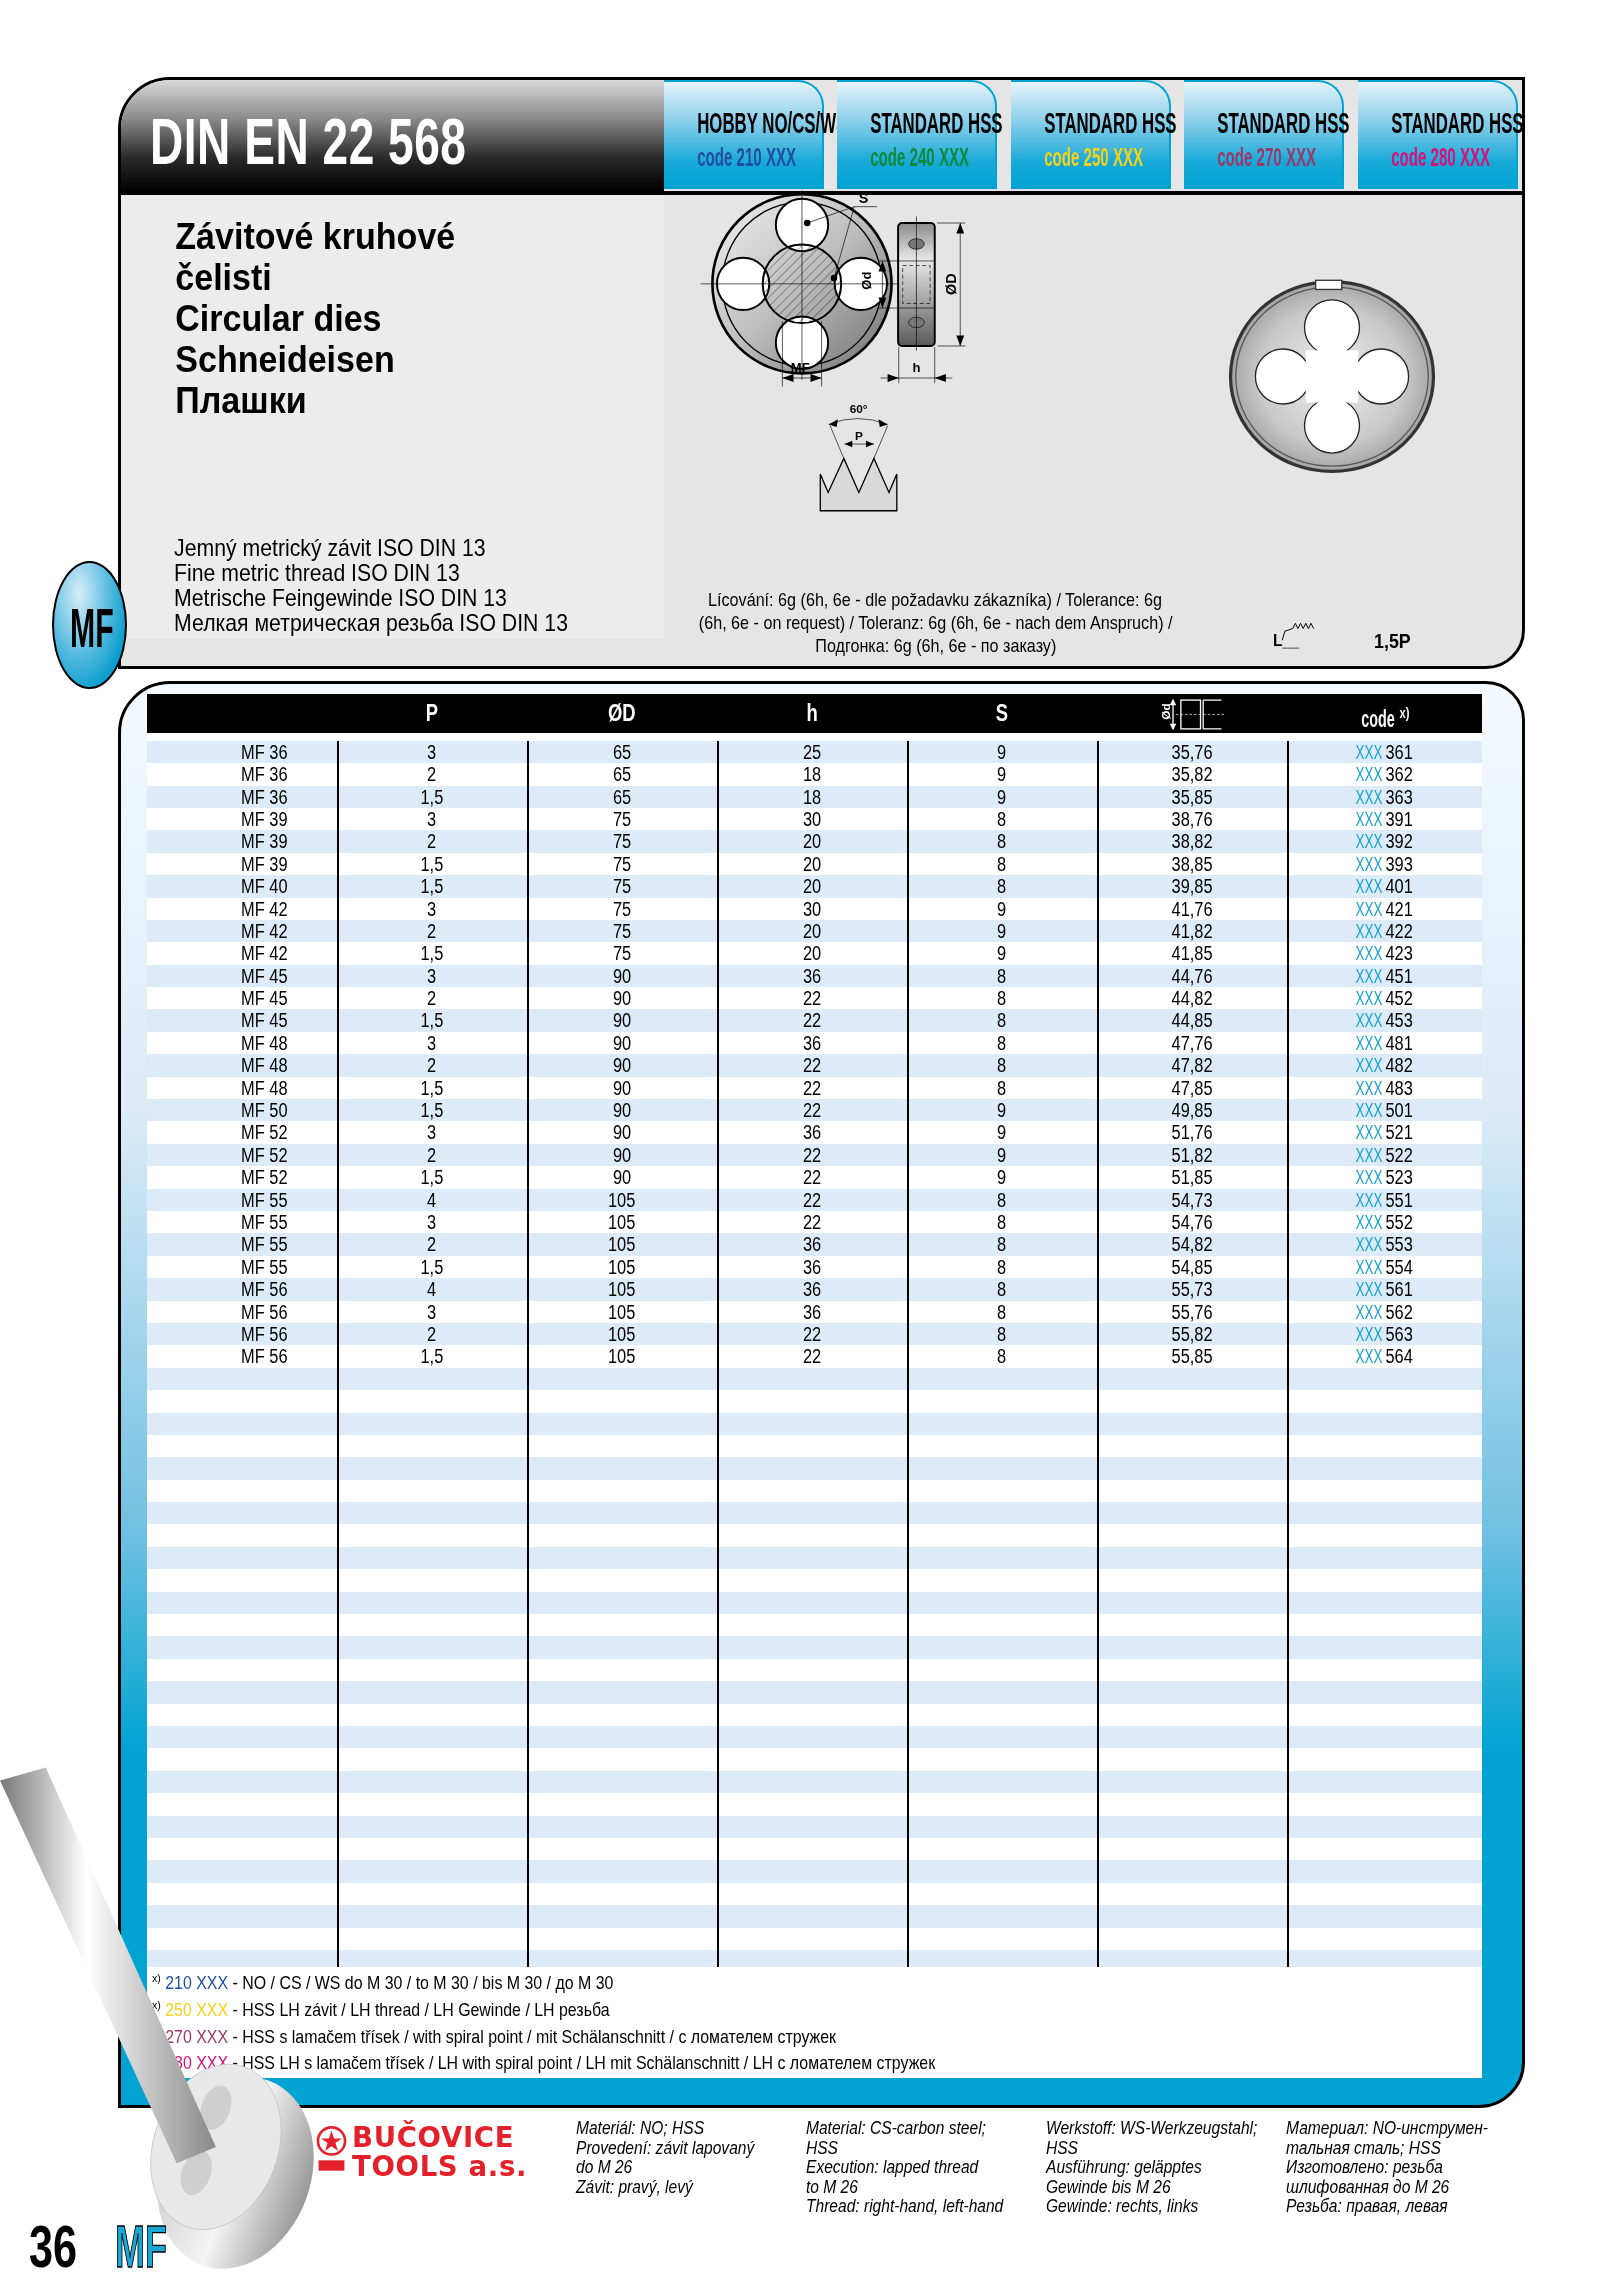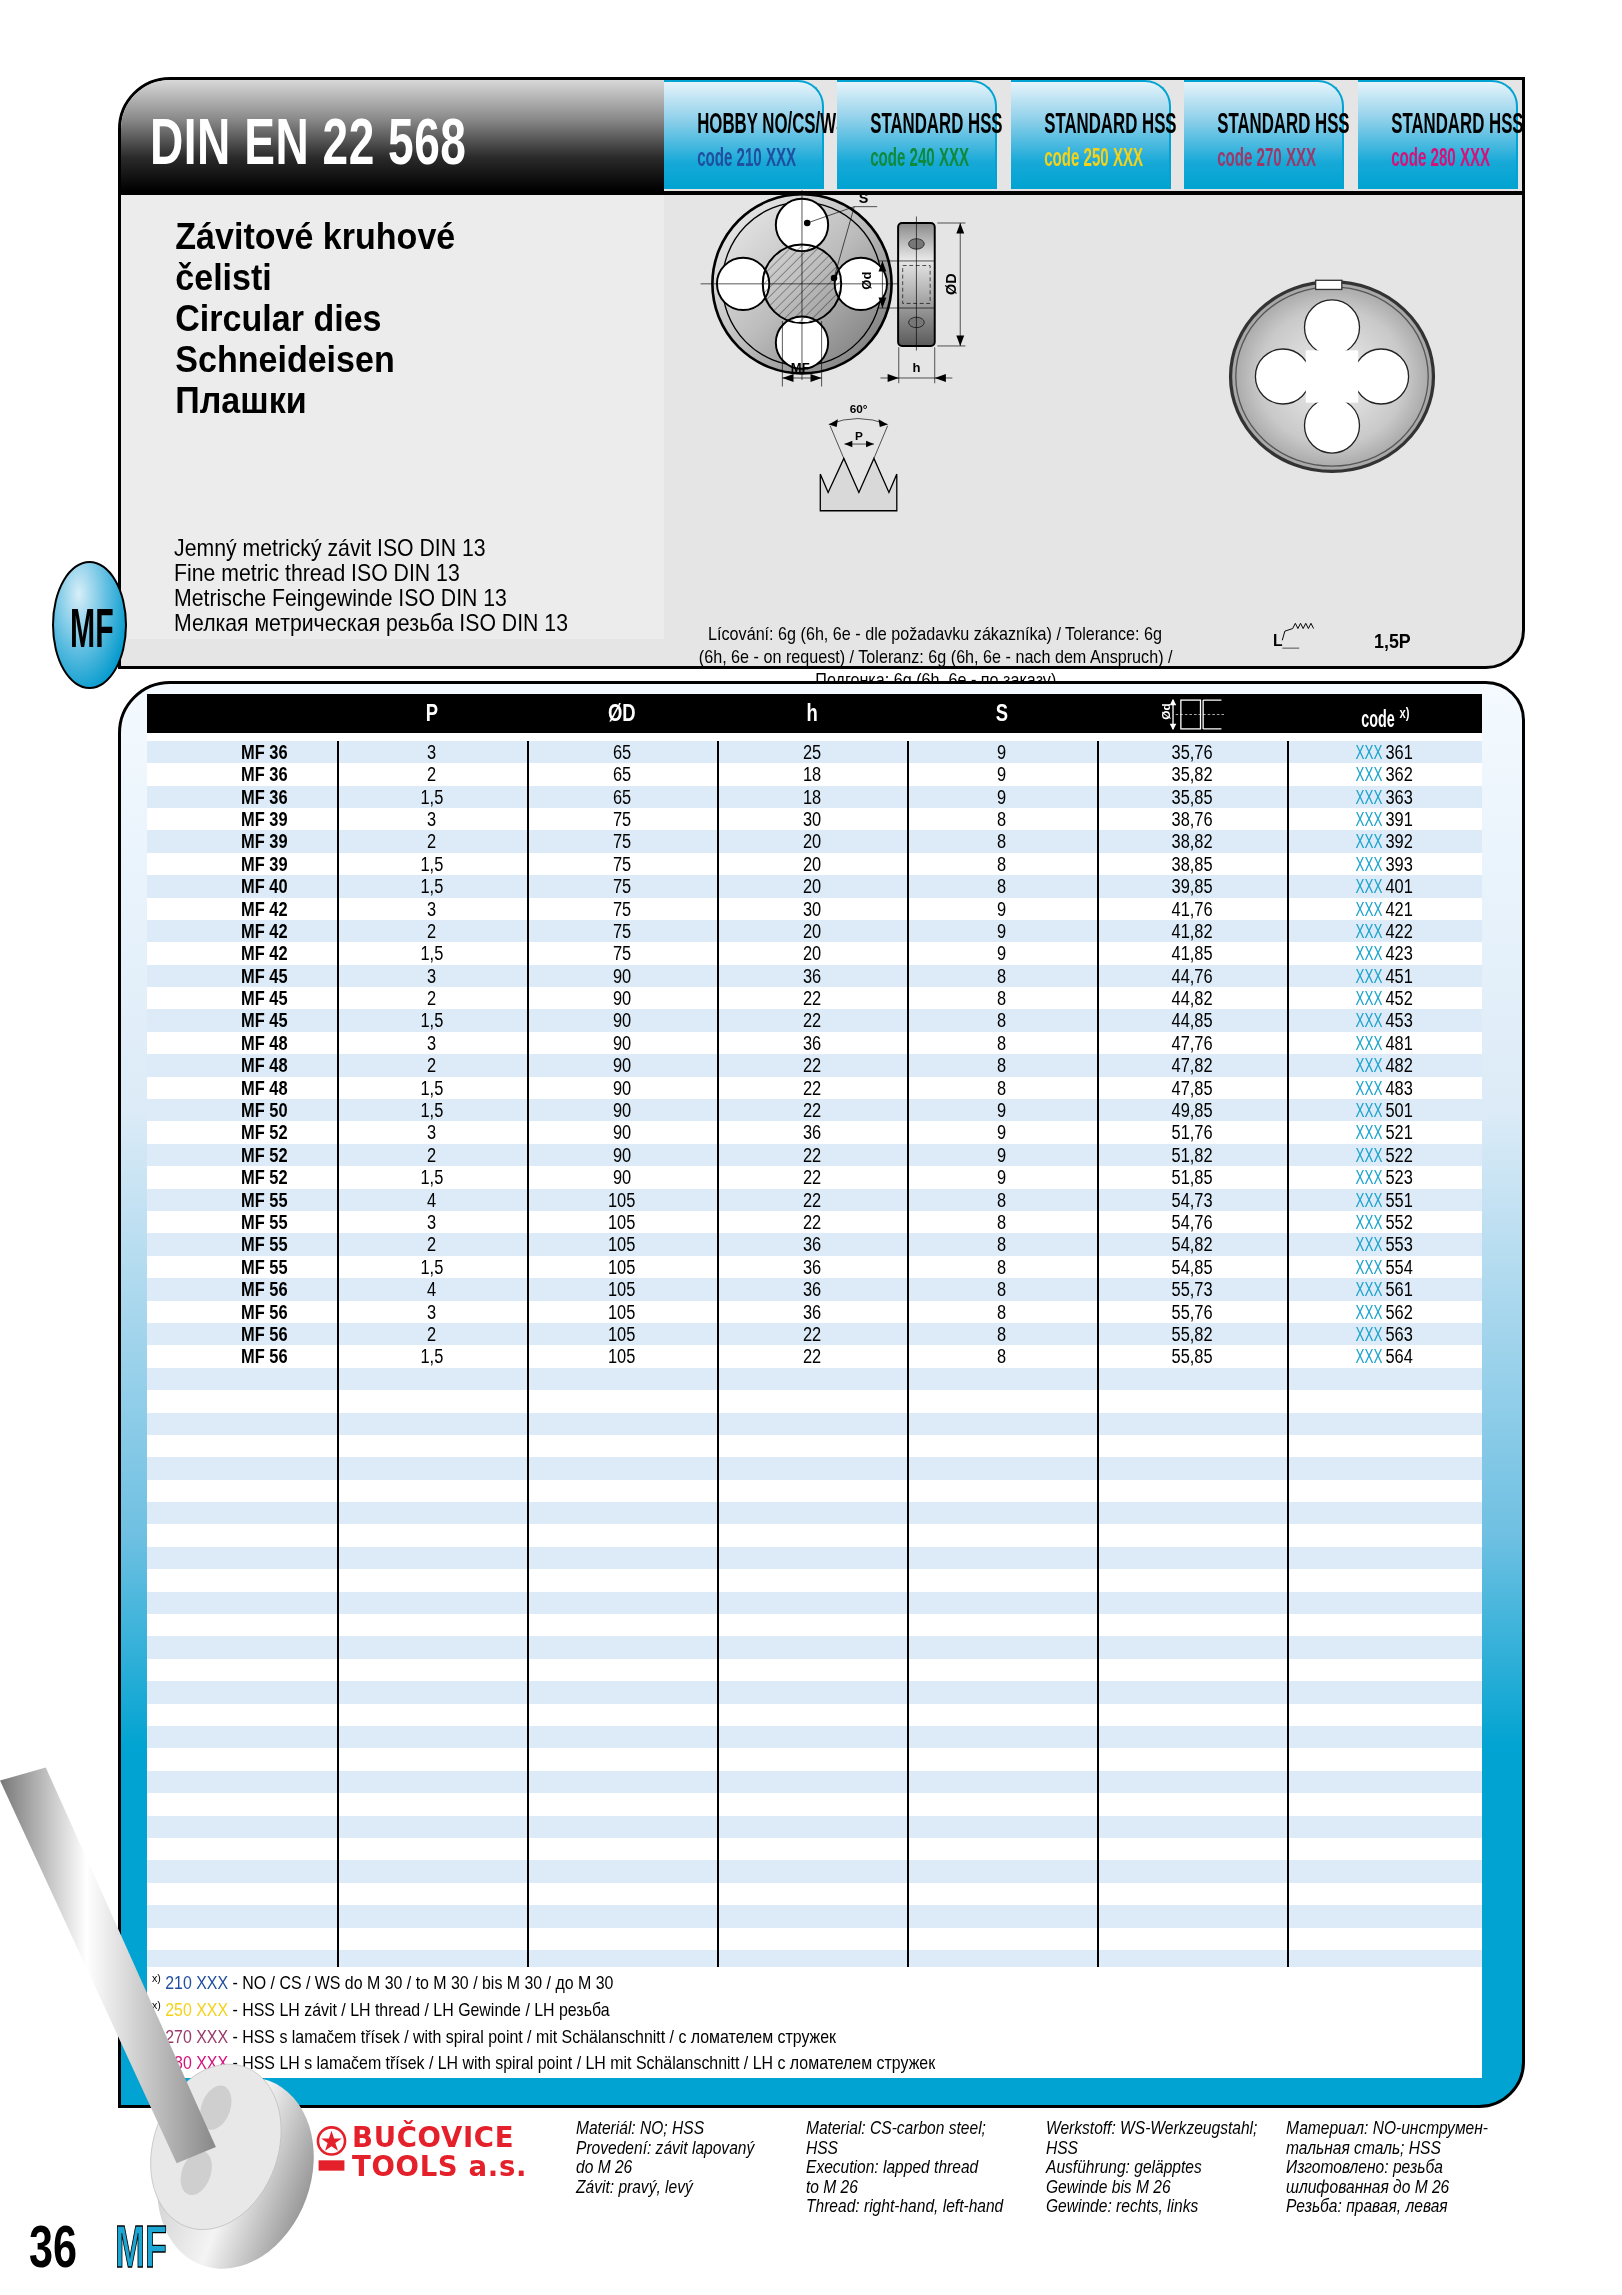--- a/index.html
+++ b/index.html
@@ -51,21 +51,21 @@
   .thread-block .line {
     font-size: 23.6px; line-height: 25px; padding-left: 59px;
     transform: scaleX(0.9); transform-origin: left center; white-space: nowrap;
   }
   .thread-wrap { position: absolute; top: 7.9px; left: 0; }
 
   .drawing { position: absolute; left: 681px; top: 190px; width: 497px; height: 393px; }
   .photo { position: absolute; left: 1224px; top: 275px; width: 216px; height: 203px; }
 
   .tolerance {
-    position: absolute; left: 654px; top: 622px; width: 563px; text-align: center;
+    position: absolute; left: 654px; top: 588px; width: 563px; text-align: center;
     font-size: 19px; line-height: 23px;
   }
   .tolerance span { display: inline-block; transform: scaleX(0.85); white-space: nowrap; }
   .chamfer { position: absolute; left: 1273px; top: 622px; width: 59px; height: 29.4px; }
   .chamfer-val {
     position: absolute; left: 1374px; top: 629px; font-size: 21px; font-weight: bold;
     transform: scaleX(0.85); transform-origin: left center;
   }
 
   .mf-badge {
@@ -100,21 +100,21 @@
   .col4 { width: 190px; } .col5 { width: 190px; } .col6 { width: 192px; }
 
   .tbody { position: absolute; left: 0; top: 47px; width: 100%; }
   .tr { display: flex; height: 22.4px; }
   .tr:nth-child(odd) { background: #dcebf7; }
   .tr:nth-child(even) { background: #ffffff; }
   .td {
     font-size: 20px; line-height: 22px; text-align: center; position: relative;
   }
   .td span { display: inline-block; transform: scaleX(0.82); white-space: nowrap; }
-  .td.bold { font-weight: bold; padding-left: 45px; }
+  .td.bold { font-weight: normal; padding-left: 45px; }
   .td + .td::before {
     content: ""; position: absolute; left: 0; top: 0; bottom: 0; width: 2px; background: #000;
   }
   .code-prefix { color: #1aa3cf; }
 
   .footnotes {
     position: absolute; left: 0; top: 1273px; width: 100%; padding-left: 5.2px; background: #fff; height: 111px;
   }
   .fn { font-size: 17.7px; line-height: 22px; white-space: nowrap; }
   .fn .inner { display: inline-block; transform: scaleX(0.9); transform-origin: left center; }

